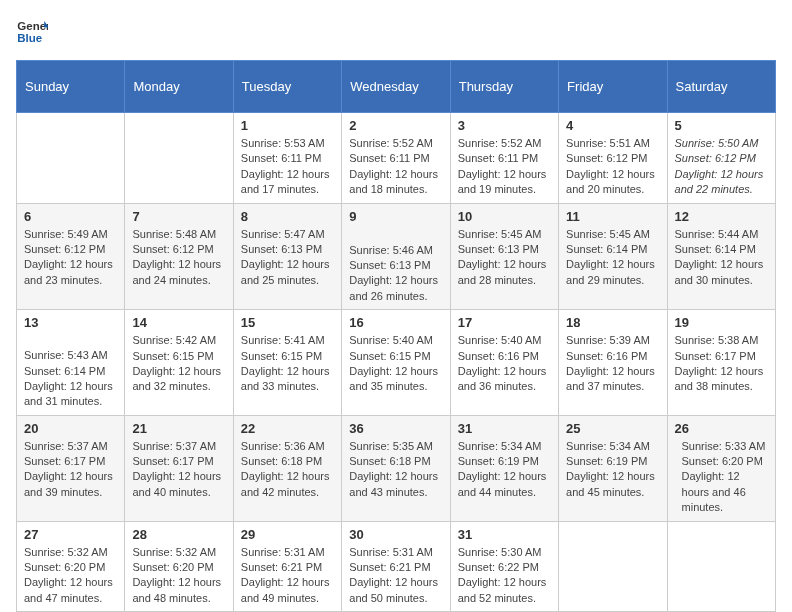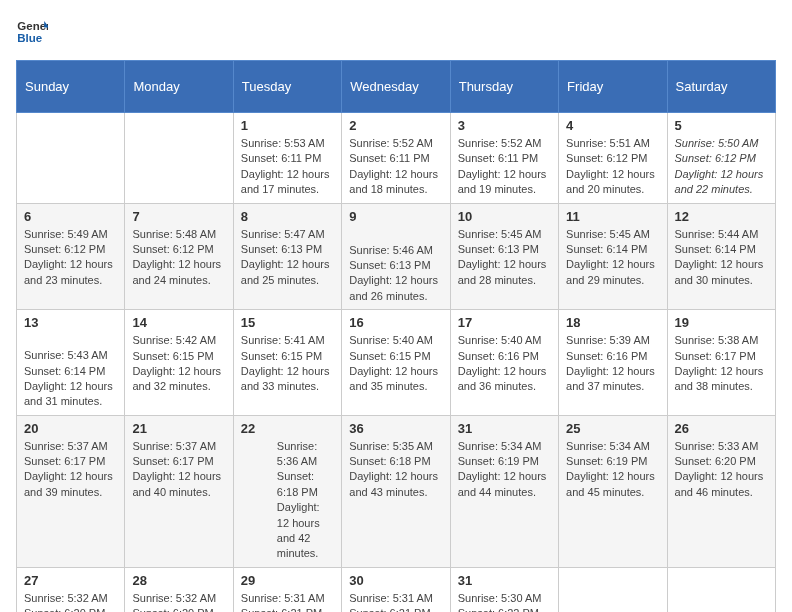--- a/index.html
+++ b/index.html
@@ -241,21 +241,21 @@
 Daylight: 12 hours and 39 minutes.</div>
         </td>
         <td>
           <div class="day-number">21</div>
           <div class="day-info" style="white-space: pre-line;">Sunrise: 5:37 AM
 Sunset: 6:17 PM
 Daylight: 12 hours and 40 minutes.</div>
         </td>
         <td>
           <div class="day-number">22</div>
-          <div class="day-info" style="white-space: pre-line; margin-left: 36px;">Sunrise: 5:36 AM
+          <div class="day-info" style="white-space: pre-line;">Sunrise: 5:36 AM
 Sunset: 6:18 PM
 Daylight: 12 hours and 42 minutes.</div>
         </td>
         <td>
           <div class="day-number">36</div>
           <div class="day-info" style="white-space: pre-line;">Sunrise: 5:35 AM
 Sunset: 6:18 PM
 Daylight: 12 hours and 43 minutes.</div>
         </td>
         <td>
@@ -265,21 +265,21 @@
 Daylight: 12 hours and 44 minutes.</div>
         </td>
         <td>
           <div class="day-number">25</div>
           <div class="day-info" style="white-space: pre-line;">Sunrise: 5:34 AM
 Sunset: 6:19 PM
 Daylight: 12 hours and 45 minutes.</div>
         </td>
         <td>
           <div class="day-number">26</div>
-          <div class="day-info" style="white-space: pre-line;">Sunrise: 5:33 AM
+          <div class="day-info" style="white-space: pre-line; margin-left: 7px;">Sunrise: 5:33 AM
 Sunset: 6:20 PM
 Daylight: 12 hours and 46 minutes.</div>
         </td>
       </tr>
       <tr>
         <td>
           <div class="day-number">27</div>
           <div class="day-info" style="white-space: pre-line;">Sunrise: 5:32 AM
 Sunset: 6:20 PM
 Daylight: 12 hours and 47 minutes.</div>

